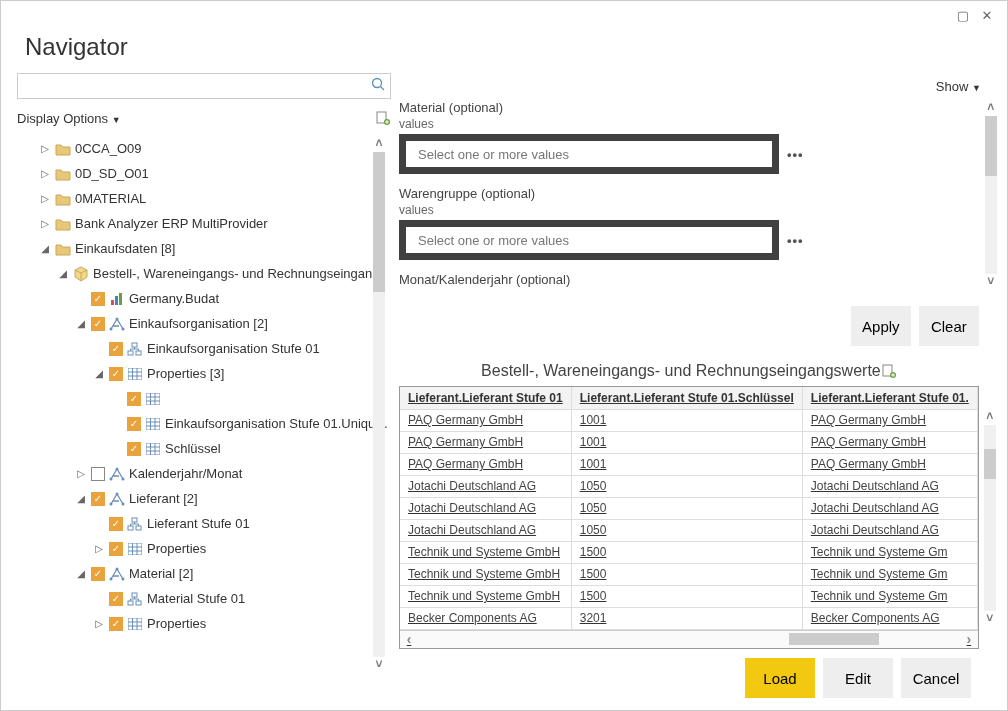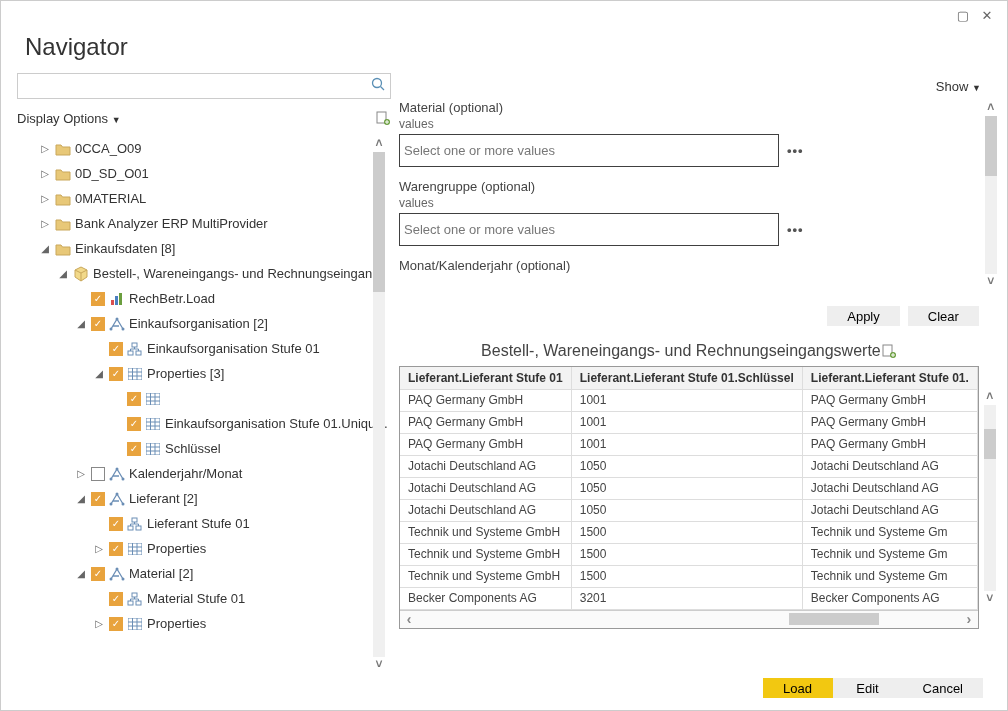--- a/index.html
+++ b/index.html
@@ -31,46 +31,46 @@
   .tree .label { flex: 1; overflow: hidden; text-overflow: ellipsis; }
 
   .right { flex: 1; display: flex; flex-direction: column; position: relative; }
   .show-row { text-align: right; padding: 6px 22px 6px 0; color: #333; }
 
   .filters { position: relative; padding: 0 26px 0 0; height: 200px; overflow: hidden; }
   .filter-block { margin-bottom: 12px; }
   .filter-label { font-size: 13px; color: #444; margin-bottom: 2px; }
   .filter-sub { font-size: 12px; color: #666; margin-bottom: 3px; }
   .filter-input { display: flex; align-items: center; gap: 8px; }
-  .filter-input input { flex: 0 0 380px; height: 33px; border: 1px solid #404040; padding: 0 4px; font-size: 13px; color: #777; }
+  .filter-input input { flex: 0 0 380px; height: 40px; border: 7px solid #404040; padding: 0 12px; font-size: 13px; color: #777; }
   .dots { letter-spacing: 1px; color: #555; cursor: pointer; font-weight: bold; }
 
   .btn-row { display: flex; justify-content: flex-end; gap: 8px; padding: 6px 24px 10px 0; }
-  .btn { min-width: 60px; height: 20px; background: #eee; border: none; font-size: 13px; cursor: pointer; padding: 0 20px; }
+  .btn { min-width: 60px; height: 40px; background: #eee; border: none; font-size: 15px; cursor: pointer; padding: 0 10px; }
   .btn.primary { background: #f2c811; }
 
   .preview-head { display: flex; justify-content: center; align-items: center; padding: 6px 24px 6px 0; }
   .preview-title { font-size: 16px; color: #444; }
 
-  .table-wrap { border: 1px solid #999; margin-right: 24px; position: relative; }
+  .table-wrap { border: 1px solid #999; margin-right: 24px; position: relative; text-decoration: underline; }
   .table-wrap table { border-collapse: collapse; width: 100%; font-size: 12px; }
   .table-wrap th, .table-wrap td { border-bottom: 1px solid #ddd; border-right: 1px solid #ddd; padding: 3px 8px; text-align: left; height: 22px; white-space: nowrap; overflow: hidden; }
   .table-wrap th { background: #f3f3f3; font-weight: 600; color: #333; }
   .table-wrap tbody tr td { color: #444; }
 
   .h-scroll { display: flex; align-items: center; justify-content: space-between; height: 18px; border-top: 1px solid #ccc; background: #fafafa; }
   .h-scroll .thumb { height: 12px; width: 90px; background: #ccc; margin-left: 290px; }
   .h-scroll .arrow { width: 18px; text-align: center; color: #888; cursor: pointer; font-size: 14px; font-weight: bold; }
 
   .v-scroll { position: absolute; right: 4px; width: 16px; display: flex; flex-direction: column; align-items: center; }
   .v-scroll .arrow { height: 16px; width: 16px; text-align: center; color: #777; cursor: pointer; font-size: 12px; font-weight: bold; }
   .v-scroll .track { flex: 1; width: 12px; background: #f0f0f0; position: relative; }
   .v-scroll .thumb { width: 12px; background: #ccc; position: absolute; }
 
-  .footer { position: absolute; bottom: 12px; right: 24px; display: flex; }
+  .footer { position: absolute; bottom: 12px; right: 36px; display: flex; gap: 8px; }
   .footer .btn { min-width: 70px; }
 
   svg { display: block; }
 </style>
 </head>
 <body>
 
 <div class="titlebar">
   <div class="tb-btn">▢</div>
   <div class="tb-btn">✕</div>
@@ -172,21 +172,21 @@
             <div class="row" style="padding-left: 58px;">
               <span class="expander"></span>
               <span class="chk on">✓</span>
               <span class="ic">
                 <svg width="14" height="14" viewBox="0 0 14 14">
                   <rect x="1" y="8" width="3" height="5" fill="#d94f4f"></rect>
                   <rect x="5" y="4" width="3" height="9" fill="#4a7fc1"></rect>
                   <rect x="9" y="1" width="3" height="12" fill="#6b9e3f"></rect>
                 </svg>
               </span>
-              <span class="label">RechBetr.Load</span>
+              <span class="label">Germany.Budat</span>
             </div>
           </li>
           <li>
             <div class="row" style="padding-left: 58px;">
               <span class="expander">◢</span>
               <span class="chk on">✓</span>
               <span class="ic">
                 <svg width="16" height="14" viewBox="0 0 16 14">
                   <path d="M2 12 L8 2 M8 2 L14 12 M4 9 h6" fill="none" stroke="#6b8eb5" stroke-width="1.3"></path>
                   <circle cx="2" cy="12" r="1.5" fill="#6b8eb5"></circle>

